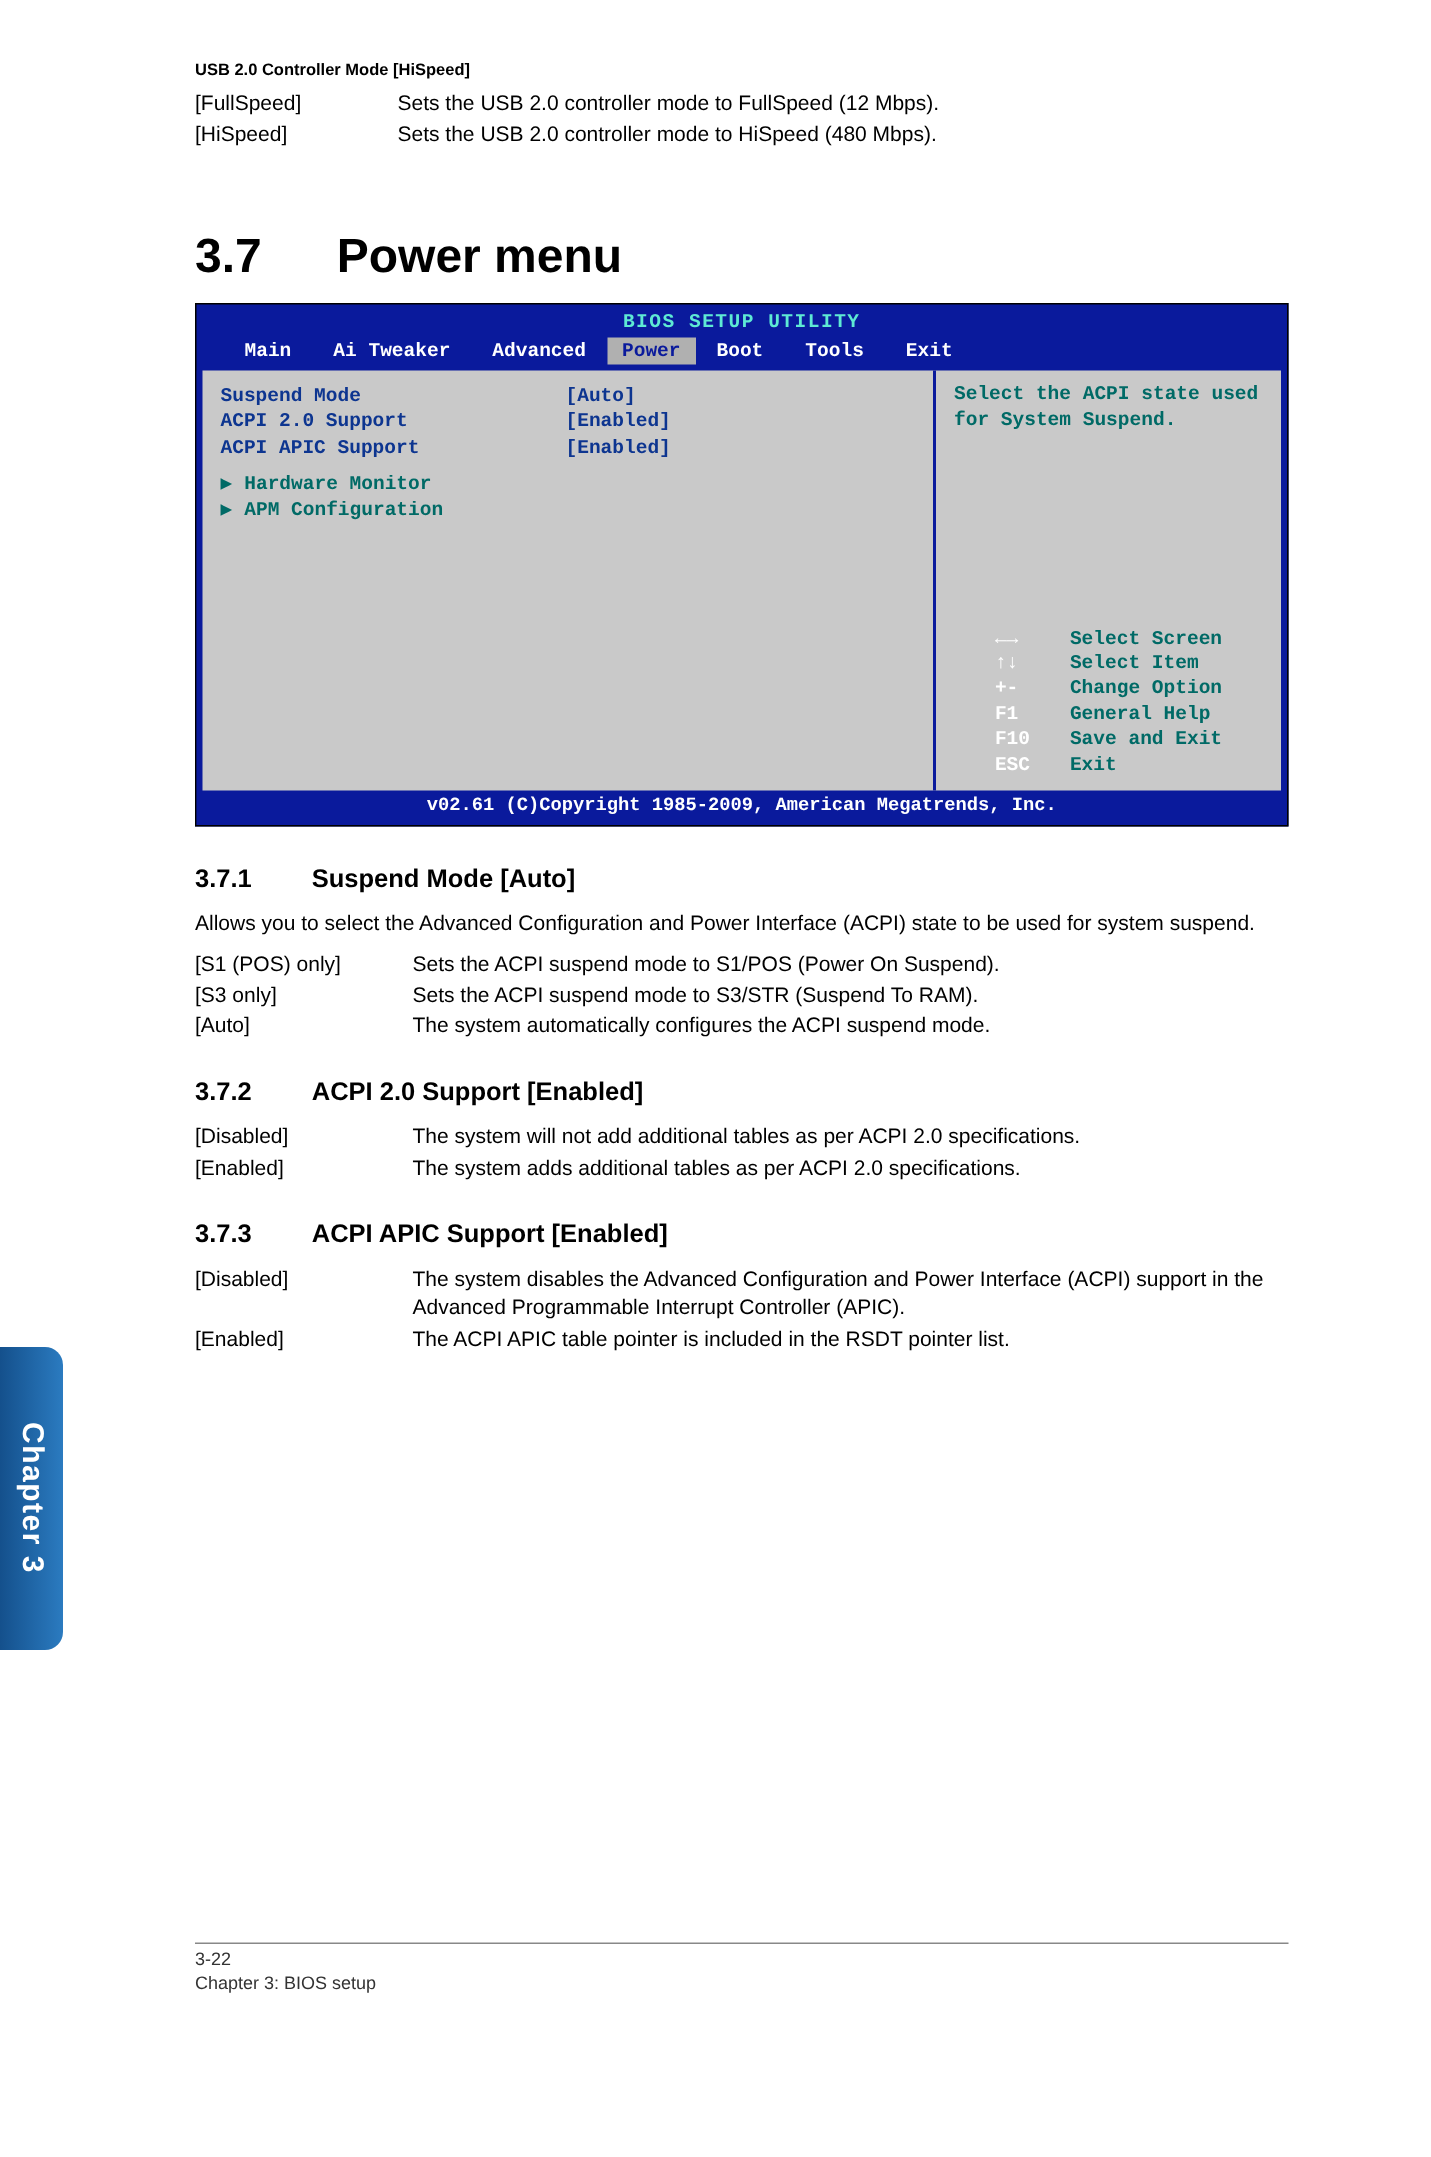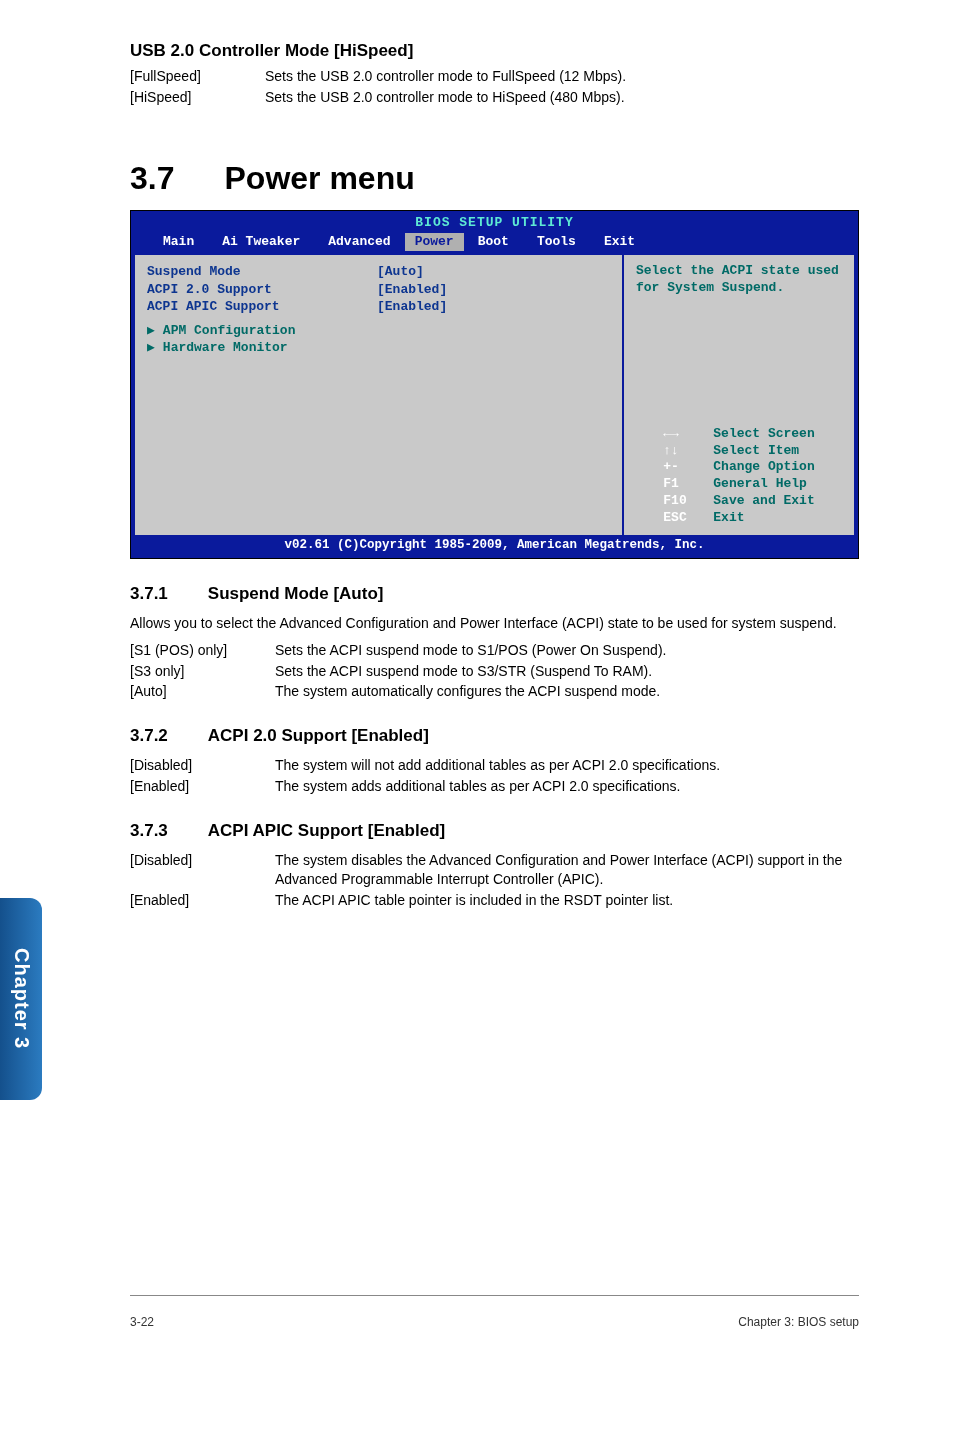--- a/index.html
+++ b/index.html
@@ -13,21 +13,21 @@
     line-height: 1.35;
     position: relative;
   }
   .page {
     padding: 40px 95px 30px 130px;
     min-height: 1360px;
     position: relative;
   }
   h4.subhead {
     font-weight: bold;
-    font-size: 17px;
+    font-size: 11px;
     margin-bottom: 4px;
   }
   .option-row {
     display: flex;
     margin-bottom: 2px;
   }
   .option-key {
     width: 135px;
     flex-shrink: 0;
   }
@@ -181,25 +181,26 @@
     writing-mode: vertical-rl;
     letter-spacing: 1px;
   }
 
   .footer {
     position: absolute;
     bottom: 30px;
     left: 130px;
     right: 95px;
     border-top: 1px solid #888;
-    padding-top: 18px;
+    padding-top: 2px;
     font-size: 12px;
     color: #333;
     display: flex;
     justify-content: space-between;
+    flex-direction: column;
   }
 </style>
 </head>
 <body>
 
 <div class="side-tab">
   <span>Chapter 3</span>
 </div>
 
 <div class="page">
@@ -237,22 +238,22 @@
         </div>
         <div class="bios-row">
           <div class="bios-label">ACPI 2.0 Support</div>
           <div class="bios-value">[Enabled]</div>
         </div>
         <div class="bios-row">
           <div class="bios-label">ACPI APIC Support</div>
           <div class="bios-value">[Enabled]</div>
         </div>
         <div style="height:6px"></div>
+        <div class="bios-sub"><span class="tri">▶</span><span>Hardware Monitor</span></div>
         <div class="bios-sub"><span class="tri">▶</span><span>APM Configuration</span></div>
-        <div class="bios-sub"><span class="tri">▶</span><span>Hardware Monitor</span></div>
       </div>
       <div class="bios-right">
         <div class="bios-help-top">Select the ACPI state used for System Suspend.</div>
         <div class="bios-help-bottom">
           <div class="bios-keys">
               <span class="k">←→</span>
               <span class="d">Select Screen</span>
             </div>
           <div class="bios-keys">
               <span class="k">↑↓</span>

